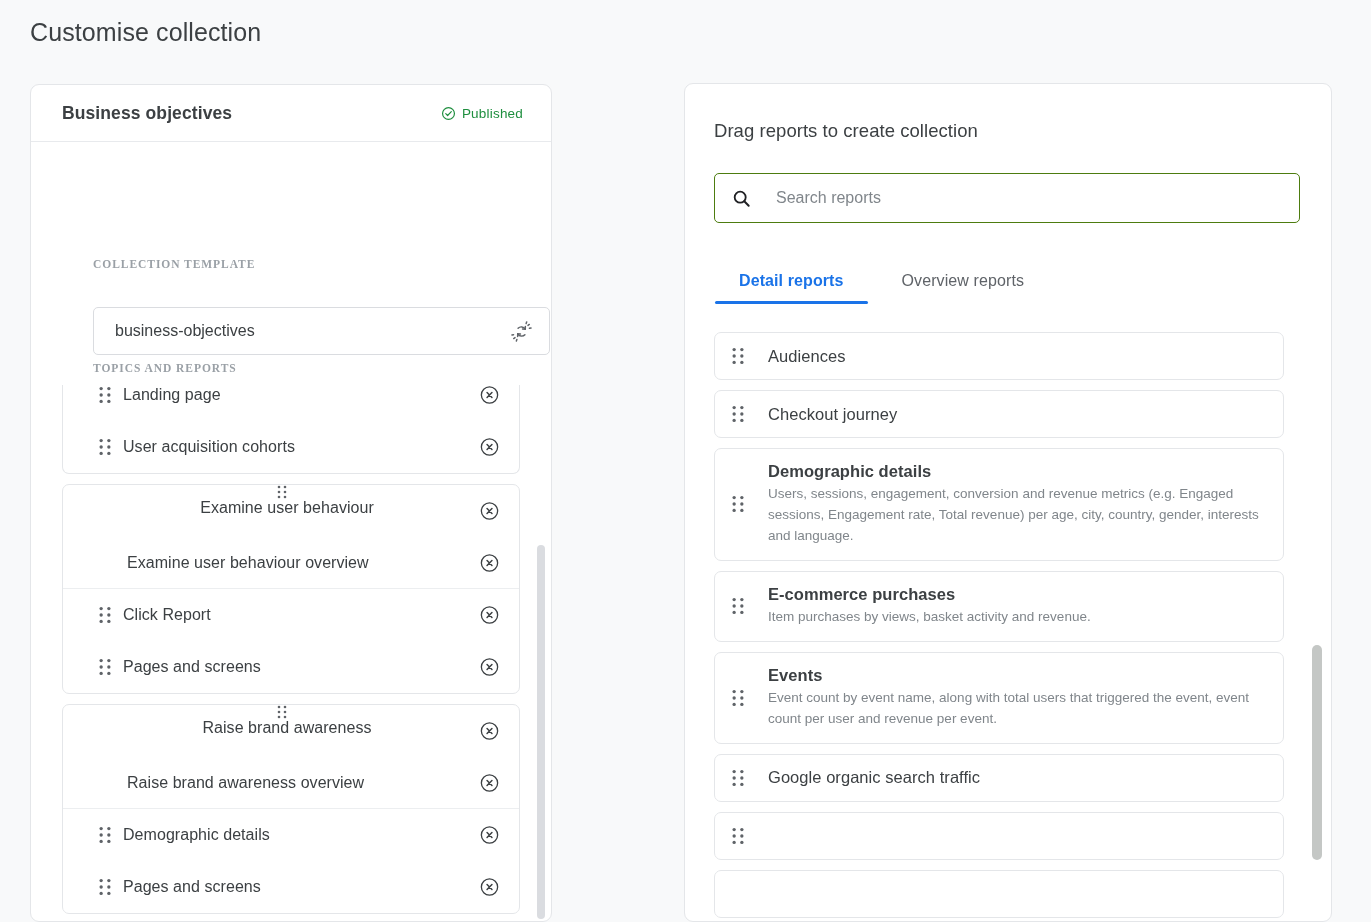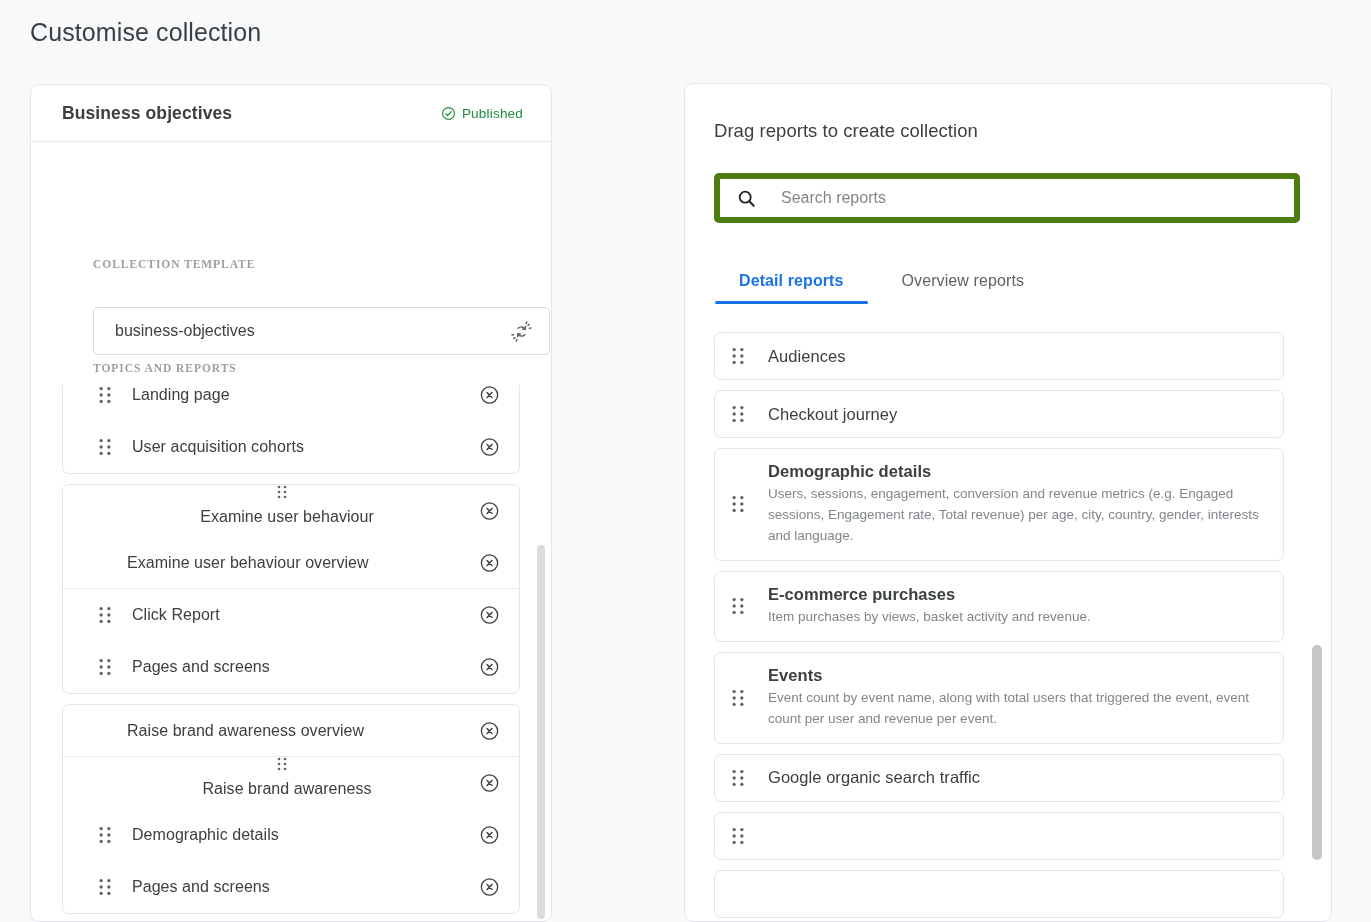--- a/index.html
+++ b/index.html
@@ -77,21 +77,20 @@
   .group.clipped-top {
     border-top: none;
     border-top-left-radius: 0; border-top-right-radius: 0;
     margin-top: -16px;
   }
   .row {
     display: flex; align-items: center;
     height: 52px;
     padding: 0 20px 0 17px;
     position: relative;
-    gap: 9px;
   }
   .row.topic { padding-left: 12px; flex-direction: column; }
   .row.report { padding-left: 35px; }
   .row.overview { padding-left: 64px; }
   .row.divider-below { border-bottom: 1px solid #eceef0; }
 
   .drag-handle { width: 14px; height: 18px; flex: 0 0 14px; margin-right: 11px; display: block; }
   .row-text { font-size: 16px; color: #3c4043; letter-spacing: 0.05px; white-space: nowrap; }
   .row.topic .row-text { font-weight: 400; }
   .remove-btn {
@@ -114,21 +113,21 @@
     border-radius: 9px;
     overflow: hidden;
   }
   .right-title {
     position: absolute; left: 29px; top: 36px;
     font-size: 18.5px; color: #3c4043; letter-spacing: 0.05px;
   }
   .search-box {
     position: absolute; left: 29px; top: 89px;
     width: 586px; height: 50px;
-    border: 6px solid #4d7c0f; border-radius: 5px;
+    border: 1px solid #4d7c0f; border-radius: 5px;
     display: flex; align-items: center; padding: 0 16px;
   }
   .search-icon { width: 21px; height: 21px; flex: 0 0 21px; display: block; }
   .search-input {
     border: none; outline: none; background: transparent;
     margin-left: 22px; font-size: 16px; color: #3c4043;
     font-family: "Liberation Sans", sans-serif;
     width: 480px;
   }
   .search-input::placeholder { color: #80868b; }
@@ -313,39 +312,39 @@
             </svg>
             <span class="row-text">Pages and screens</span>
             <svg class="remove-btn" viewBox="0 0 24 24">
               <circle cx="12" cy="12" r="9.3" fill="none" stroke="#3c4043" stroke-width="1.5"></circle>
               <path d="M9.2 9.2 L14.8 14.8 M14.8 9.2 L9.2 14.8" stroke="#3c4043" stroke-width="1.7" stroke-linecap="round"></path>
             </svg>
           </div>
         </div>
 
         <div class="group">
+          <div class="row topic">
+            <svg class="drag-handle" viewBox="0 0 10 14">
+              <g fill="#5f6368">
+                  <circle cx="2" cy="2" r="1.3"></circle>
+                  <circle cx="8" cy="2" r="1.3"></circle>
+                  <circle cx="2" cy="7" r="1.3"></circle>
+                  <circle cx="8" cy="7" r="1.3"></circle>
+                  <circle cx="2" cy="12" r="1.3"></circle>
+                  <circle cx="8" cy="12" r="1.3"></circle>
+                </g>
+            </svg>
+            <span class="row-text">Raise brand awareness</span>
+            <svg class="remove-btn" viewBox="0 0 24 24">
+              <circle cx="12" cy="12" r="9.3" fill="none" stroke="#3c4043" stroke-width="1.5"></circle>
+              <path d="M9.2 9.2 L14.8 14.8 M14.8 9.2 L9.2 14.8" stroke="#3c4043" stroke-width="1.7" stroke-linecap="round"></path>
+            </svg>
+          </div>
           <div class="row overview divider-below">
             <span class="row-text">Raise brand awareness overview</span>
-            <svg class="remove-btn" viewBox="0 0 24 24">
-              <circle cx="12" cy="12" r="9.3" fill="none" stroke="#3c4043" stroke-width="1.5"></circle>
-              <path d="M9.2 9.2 L14.8 14.8 M14.8 9.2 L9.2 14.8" stroke="#3c4043" stroke-width="1.7" stroke-linecap="round"></path>
-            </svg>
-          </div>
-          <div class="row topic">
-            <svg class="drag-handle" viewBox="0 0 10 14">
-              <g fill="#5f6368">
-                  <circle cx="2" cy="2" r="1.3"></circle>
-                  <circle cx="8" cy="2" r="1.3"></circle>
-                  <circle cx="2" cy="7" r="1.3"></circle>
-                  <circle cx="8" cy="7" r="1.3"></circle>
-                  <circle cx="2" cy="12" r="1.3"></circle>
-                  <circle cx="8" cy="12" r="1.3"></circle>
-                </g>
-            </svg>
-            <span class="row-text">Raise brand awareness</span>
             <svg class="remove-btn" viewBox="0 0 24 24">
               <circle cx="12" cy="12" r="9.3" fill="none" stroke="#3c4043" stroke-width="1.5"></circle>
               <path d="M9.2 9.2 L14.8 14.8 M14.8 9.2 L9.2 14.8" stroke="#3c4043" stroke-width="1.7" stroke-linecap="round"></path>
             </svg>
           </div>
           <div class="row report">
             <svg class="drag-handle" viewBox="0 0 10 14">
               <g fill="#5f6368">
                   <circle cx="2" cy="2" r="1.3"></circle>
                   <circle cx="8" cy="2" r="1.3"></circle>

